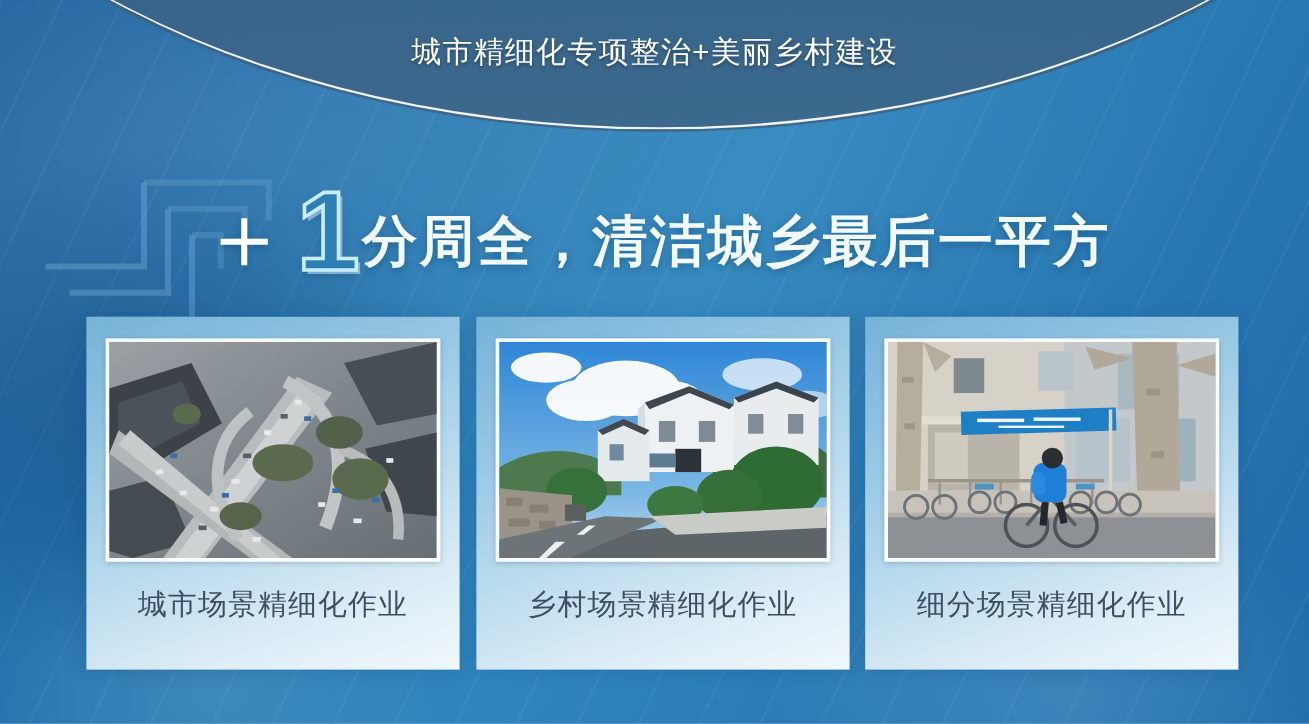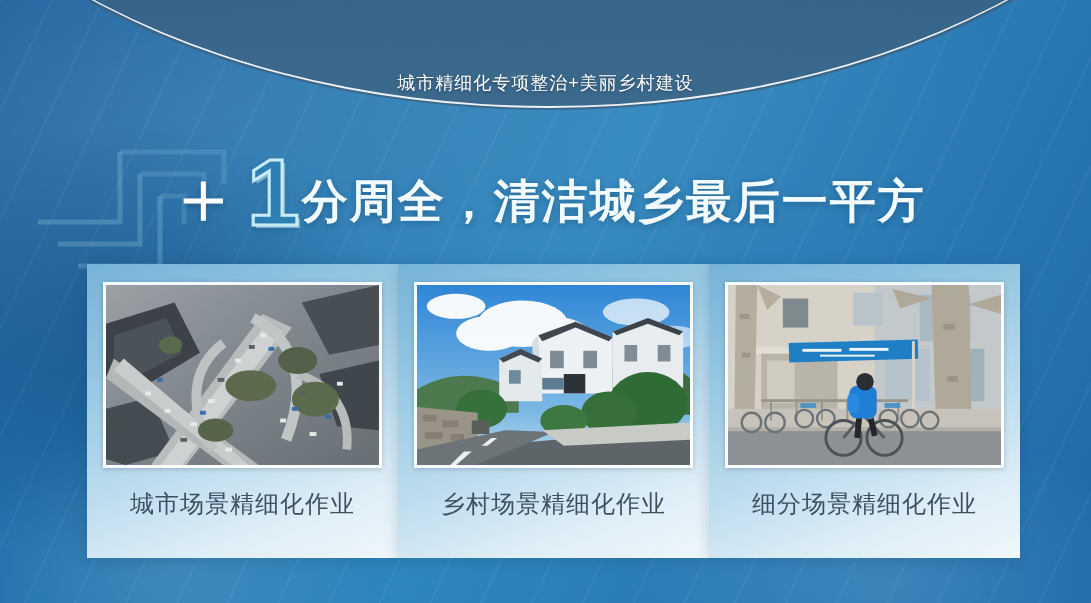--- a/index.html
+++ b/index.html
@@ -50,24 +50,23 @@
     opacity:.92;
   }
   .arc{
     position:absolute;left:-150px;top:-352px;width:1400px;height:460px;
     border-radius:0 0 52% 52%/0 0 100% 100%;
     border-bottom:2px solid rgba(255,255,255,0.92);
     box-sizing:border-box;
   }
   .slide-title{
     position:absolute;left:0;top:27px;width:1091px;text-align:center;
-    color:#ffffff;font-size:18px;letter-spacing:1px;
+    color:#ffffff;font-size:25px;letter-spacing:1px;
     text-shadow:0 1px 3px rgba(0,0,0,0.35);
     z-index:6;
-    margin-top:44px;
   }
 
   
   .maze{position:absolute;left:28px;top:112px;width:300px;height:250px;opacity:.55;}
   .maze svg{display:block;}
 
   
   .headline{
     position:absolute;left:0;top:146px;width:1091px;
     text-align:center;white-space:nowrap;z-index:5;
@@ -86,22 +85,22 @@
   }
   .hl-rest{
     display:inline-block;vertical-align:0;
     font-size:46px;font-weight:600;line-height:1;letter-spacing:2px;
     color:#f2fbff;
     text-shadow:0 2px 7px rgba(10,50,90,.38);
   }
 
   
   .cards{
-    position:absolute;left:87px;top:264px;width:960px;height:294px;
-    display:flex;z-index:4;
+    position:absolute;left:72px;top:264px;width:960px;height:294px;
+    display:flex;justify-content:space-between;z-index:4;
   }
   .card{
     width:311px;height:294px;position:relative;
     background:linear-gradient(160deg,#76b3d8 0%,#94c6e2 28%,#bcdcee 58%,#dfeef7 82%,#eff7fb 100%);
     box-shadow:0 2px 14px rgba(10,45,80,0.18);
   }
   .card-photo{
     position:absolute;left:16px;top:18px;width:279px;height:186px;
     border:3px solid rgba(255,255,255,0.92);
     box-sizing:border-box;overflow:hidden;

